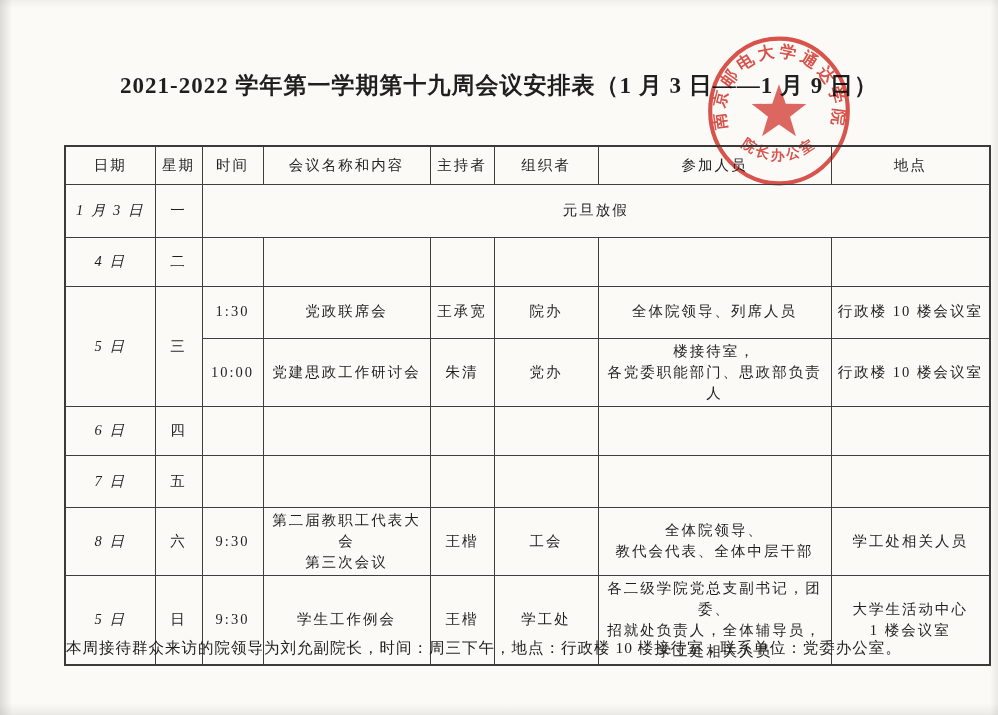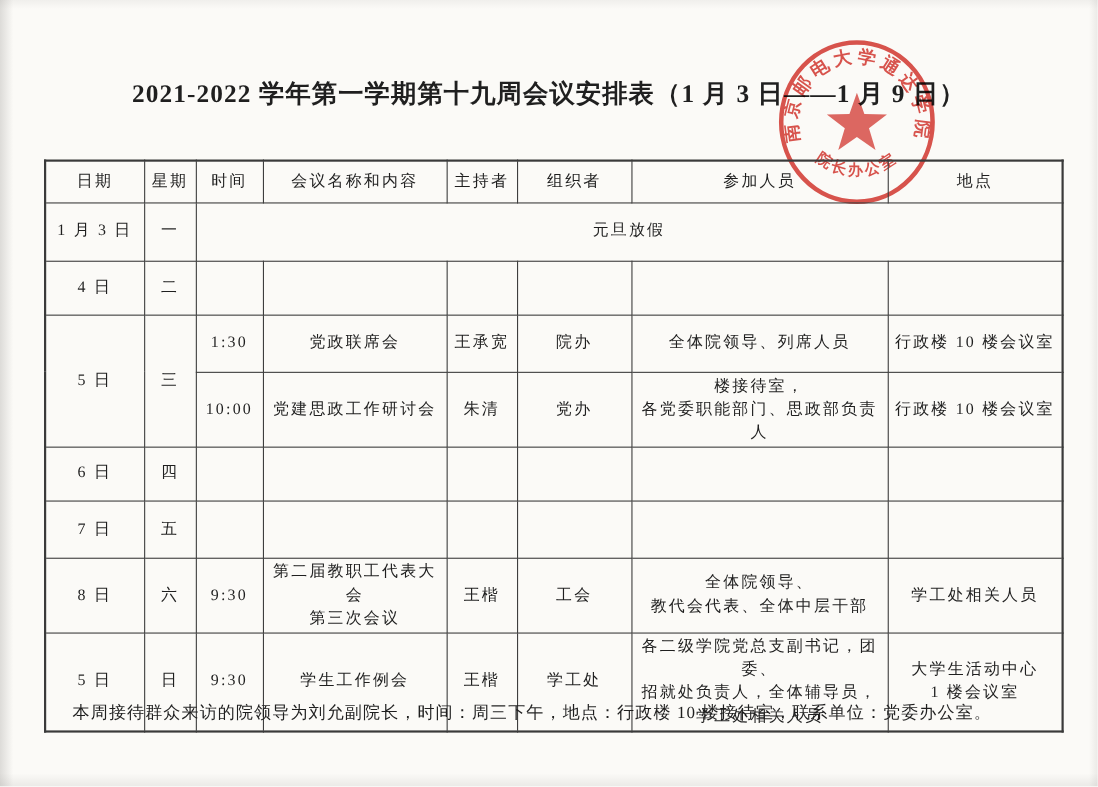--- a/index.html
+++ b/index.html
@@ -30,22 +30,22 @@
   table.schedule td,table.schedule th{
     border:1px solid #3e3e3e;
     text-align:center;vertical-align:middle;
     padding:2px 3px;
     font-weight:normal;
     letter-spacing:2px;
     white-space:pre-line;
     line-height:1.45;
     overflow:hidden;
   }
-  table.schedule{border:2px solid #3a3a3a;}
-  .date-cell{text-align:right;padding-right:14px;}
+  table.schedule{border:2px solid #3a3a3a;margin-left:24px;}
+  .date-cell{text-align:right;padding-right:14px;font-style:italic;}
   .hdr{letter-spacing:3px;}
   .footer-note{
     position:absolute;left:42px;top:638px;width:930px;
     font-size:15.5px;letter-spacing:1px;margin-left:24px;
   }
   .stamp{
     position:absolute;left:706px;top:35px;width:146px;height:152px;
     mix-blend-mode:multiply;opacity:.92;
     pointer-events:none;
   }

